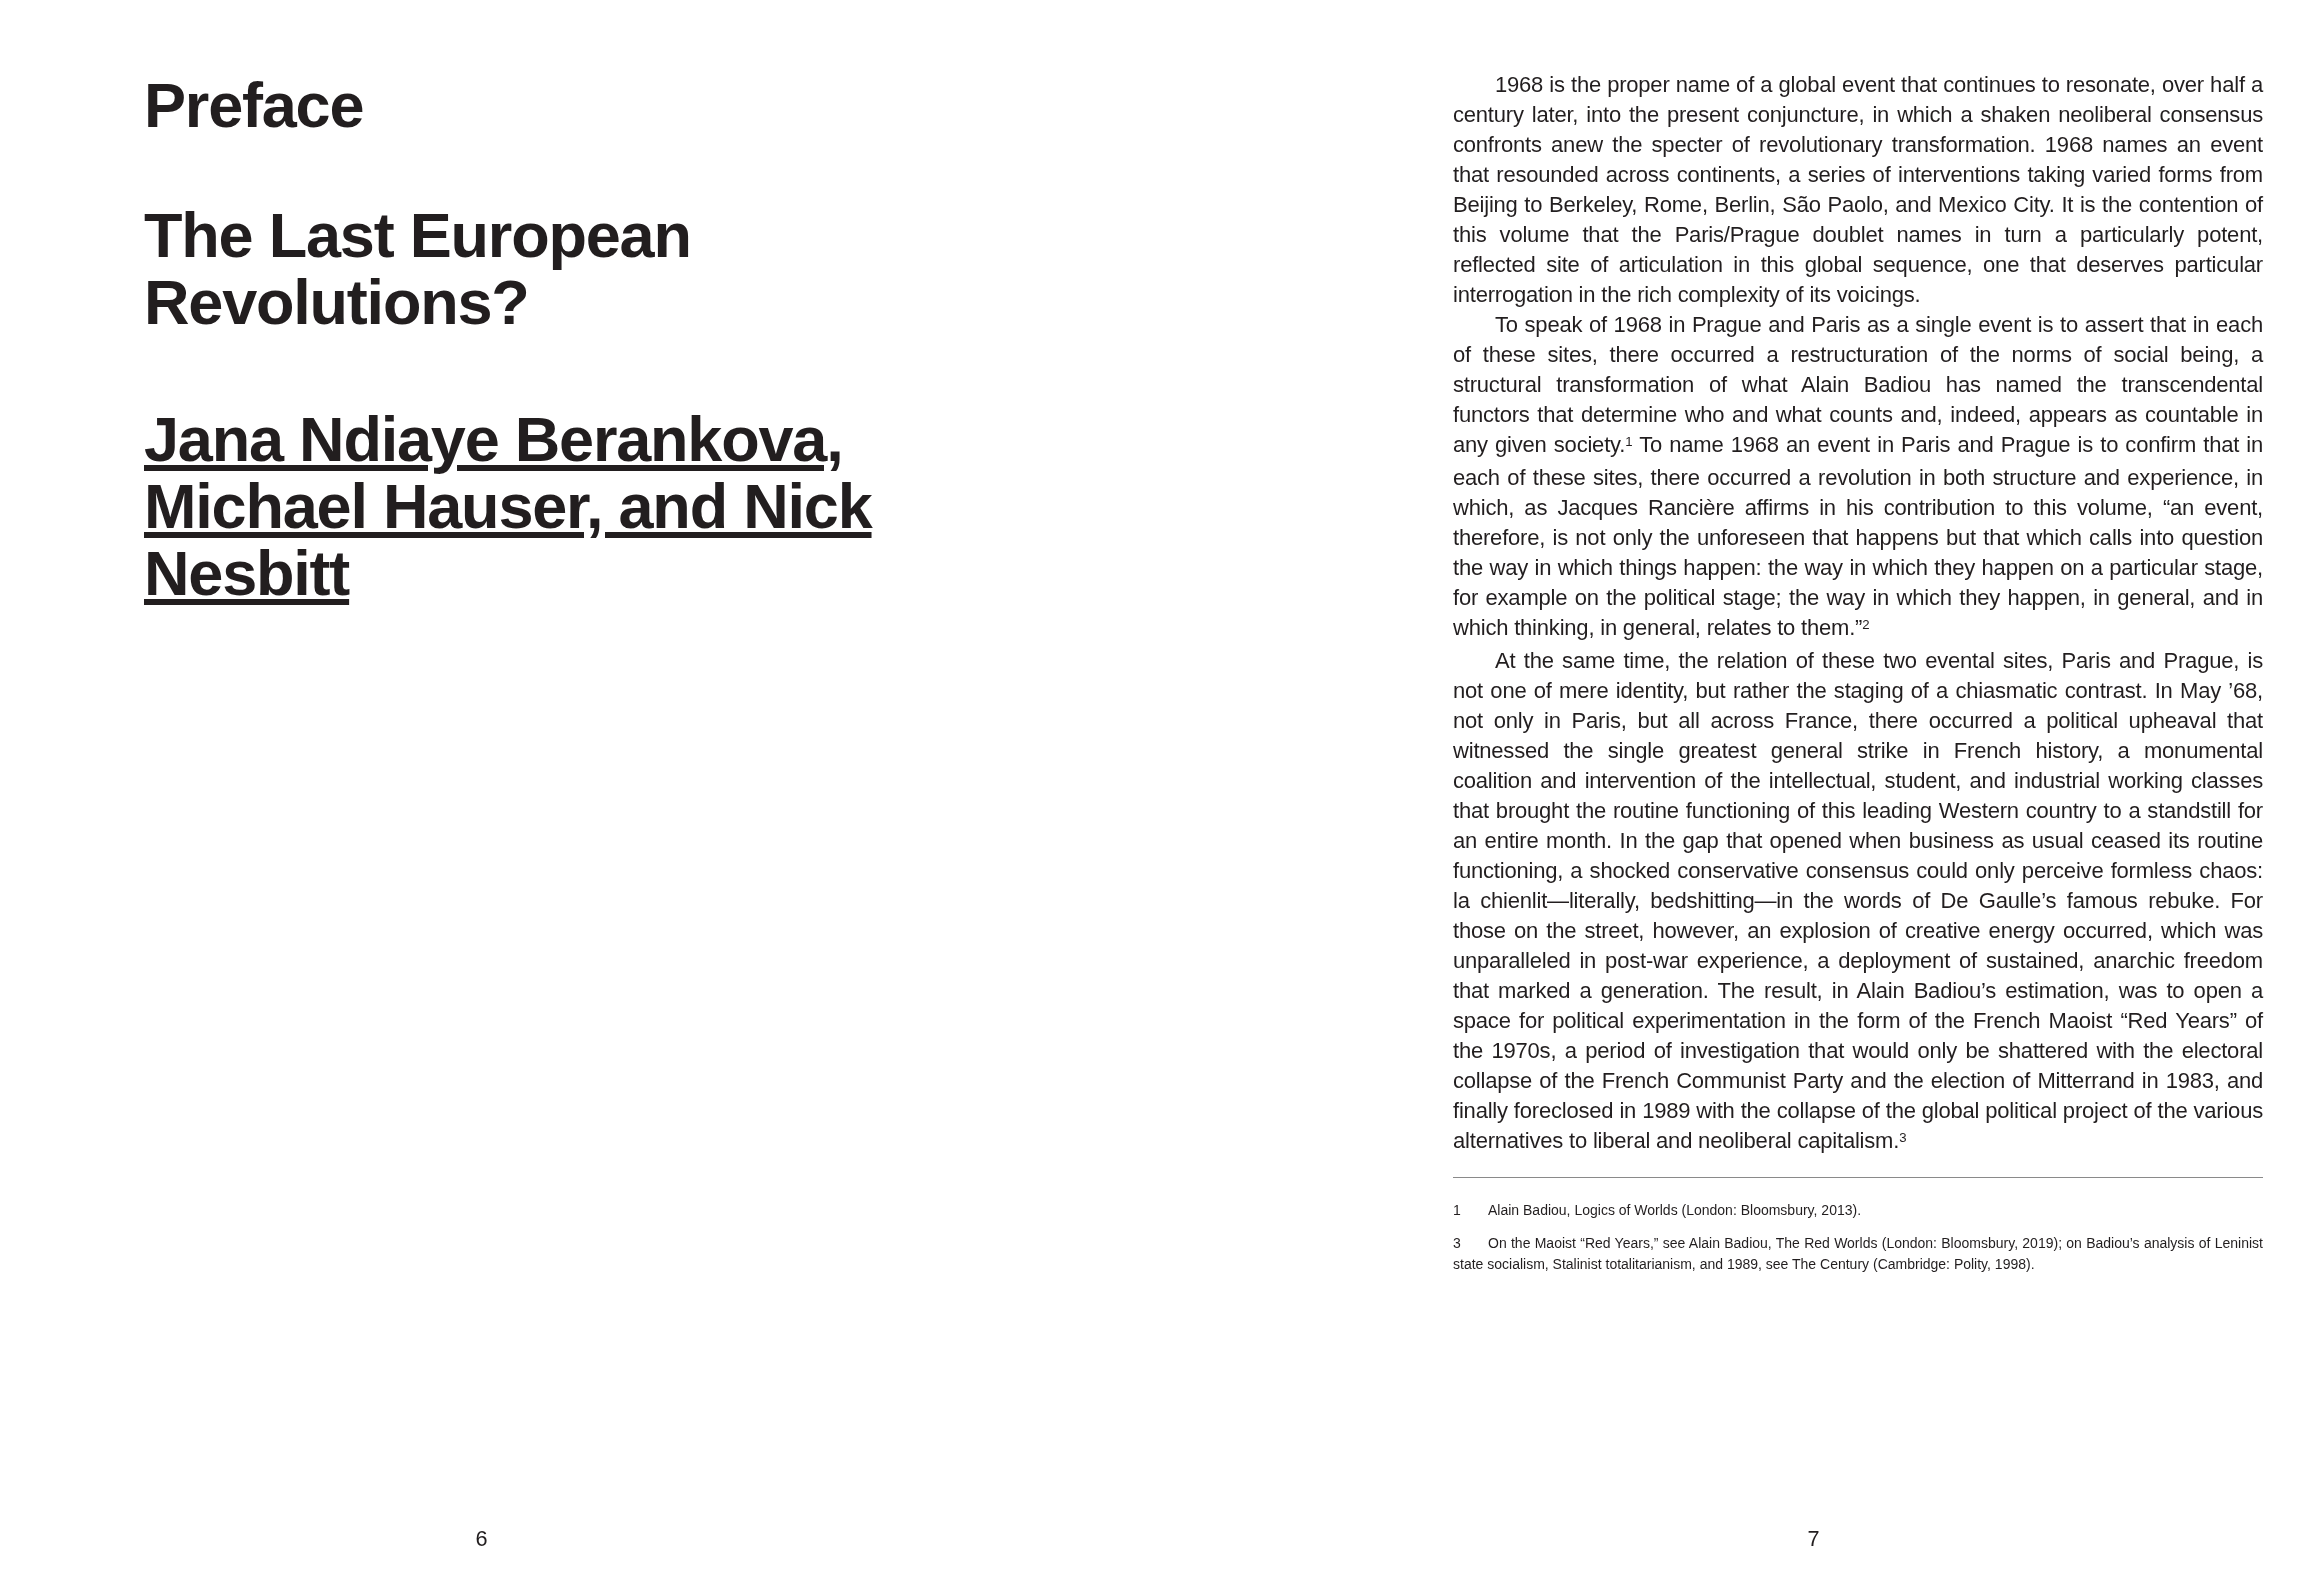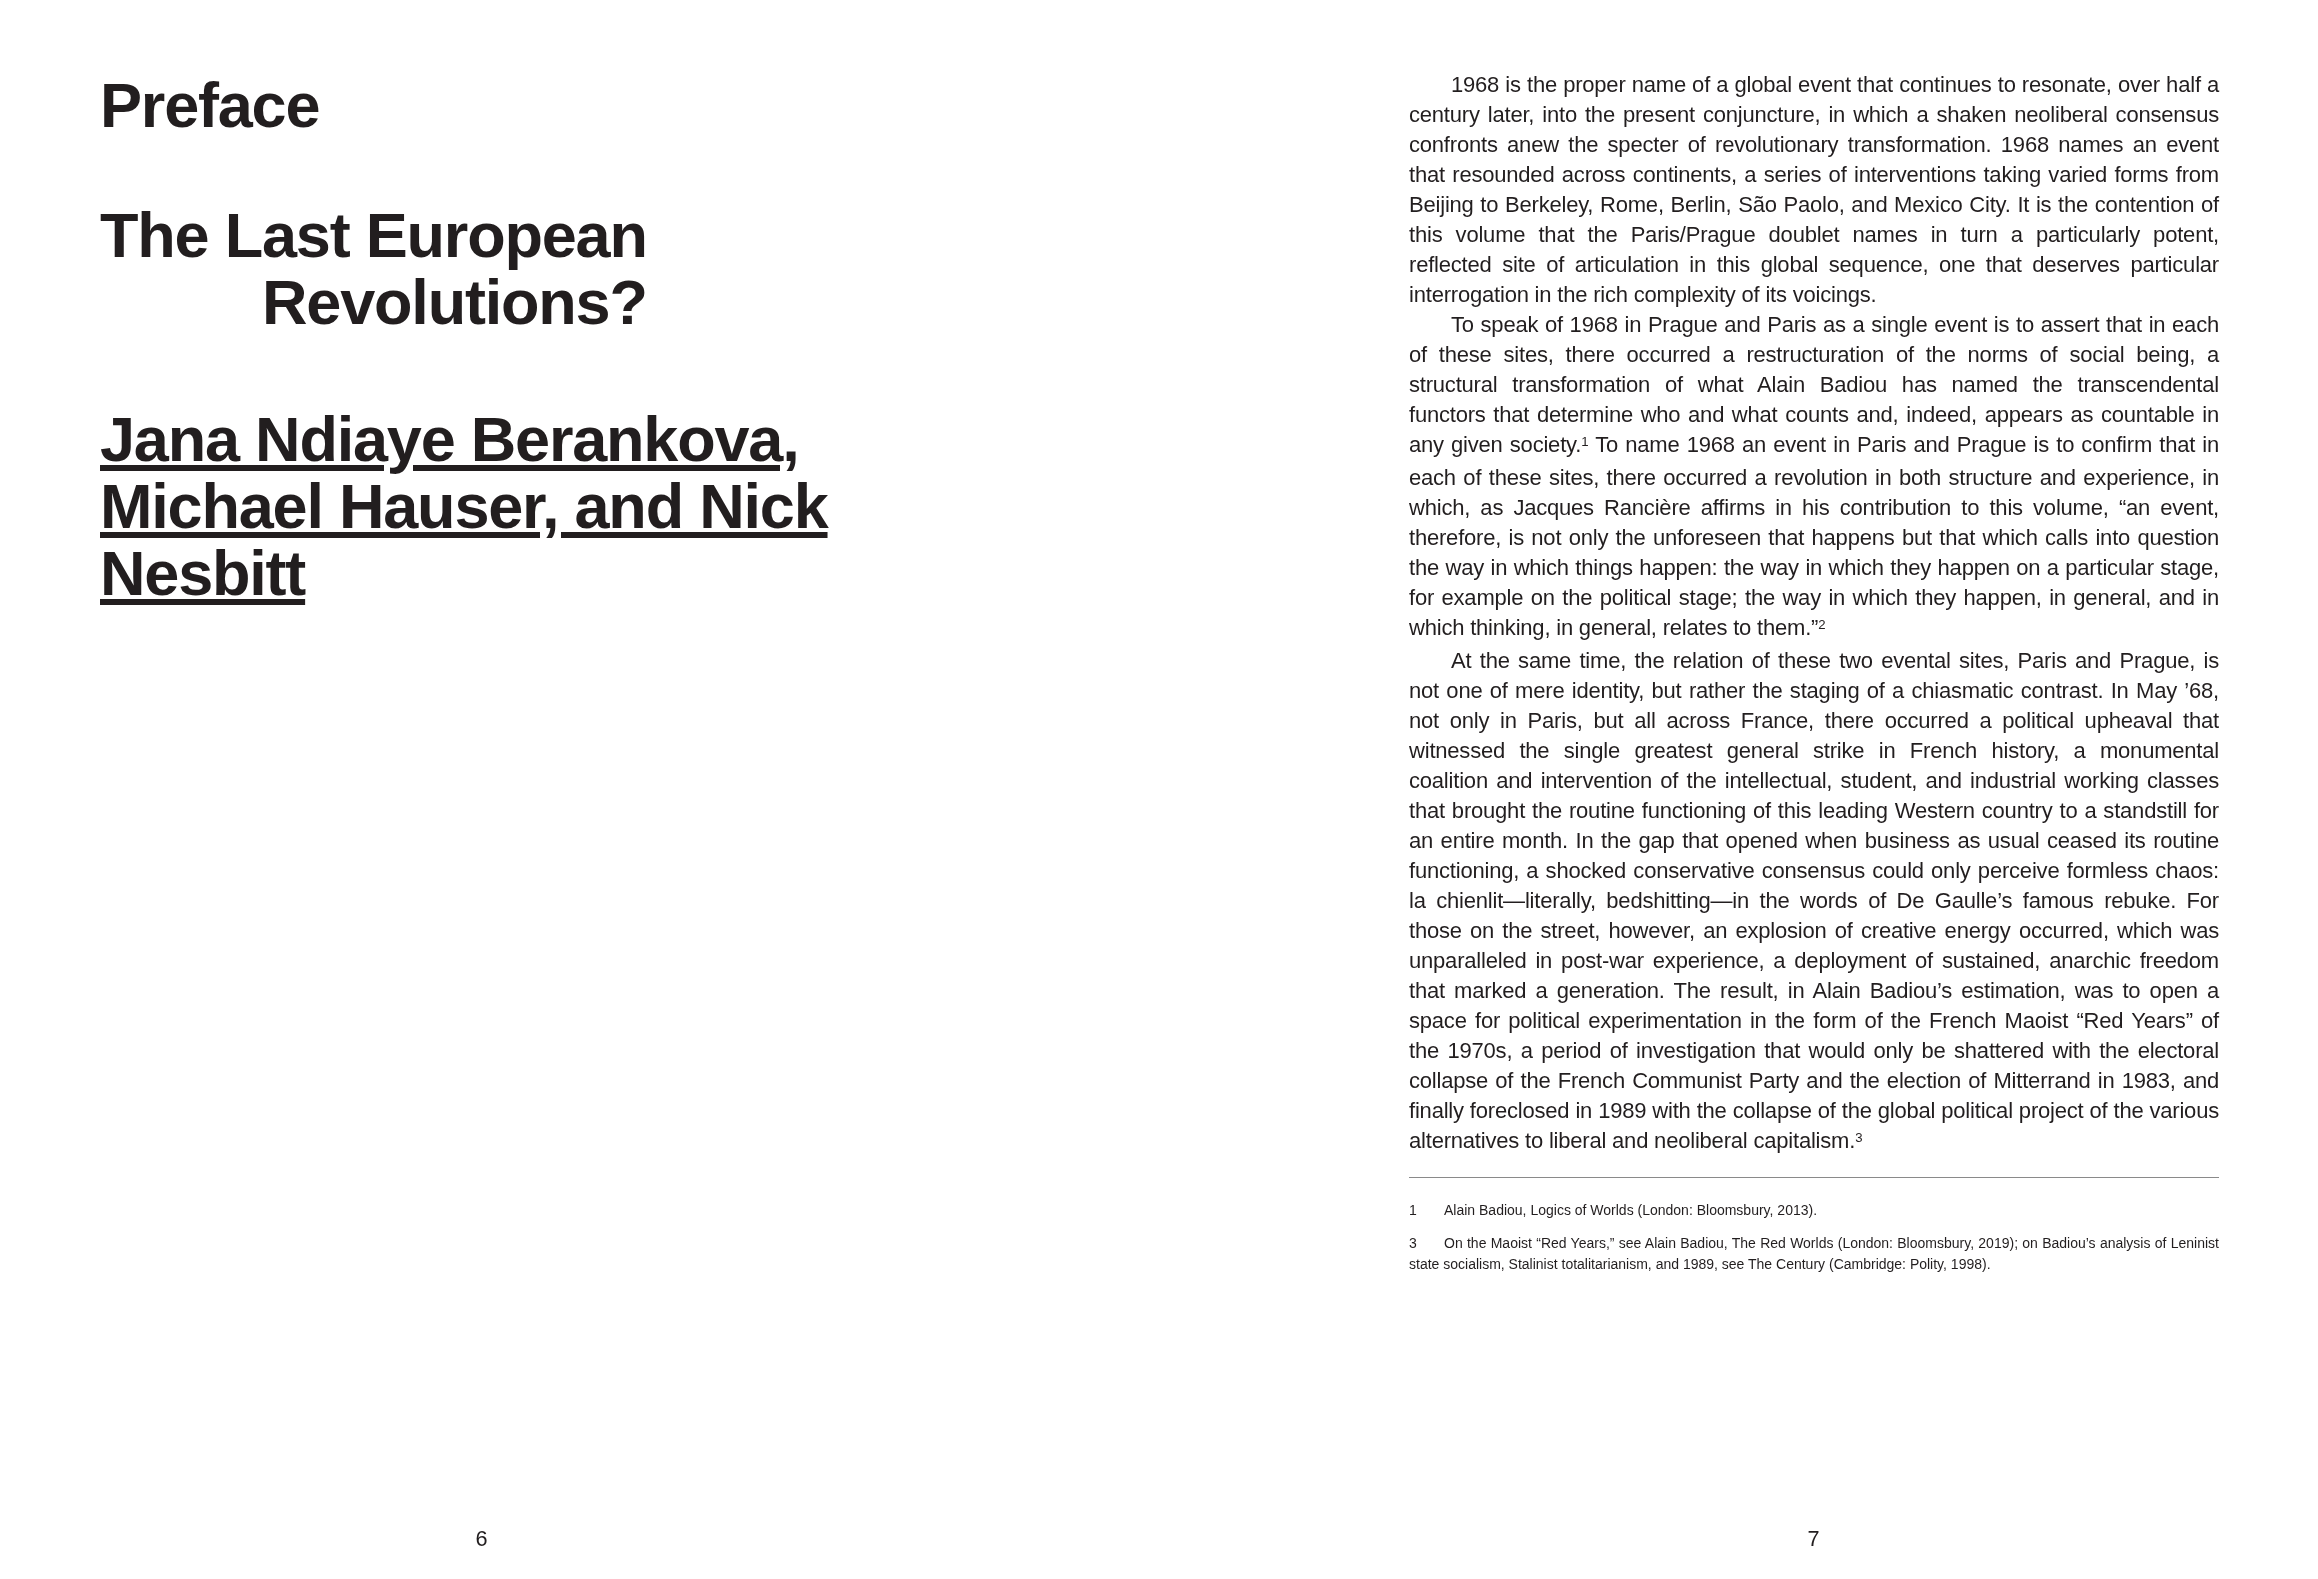--- a/index.html
+++ b/index.html
@@ -7,37 +7,38 @@
     width: 2319px; height: 1579px;
     background: #ffffff;
     color: #221e1f;
     font-family: "Liberation Sans", sans-serif;
     position: relative;
     overflow: hidden;
   }
   .page {
     position: absolute; top: 0; width: 1159px; height: 1474px;
     background: #ffffff;
+    margin-left: 44px;
   }
   #page-left  { left: 0; }
   #page-right { left: 1159px; }
 
   
   .display-heading {
     position: absolute;
     left: 100px;
     font-size: 63px;
     line-height: 67px;
     font-weight: 700;
     letter-spacing: -1.2px;
     white-space: pre-line;
     color: #221e1f;
   }
   #preface-heading { top: 72px; }
-  #chapter-title   { top: 202px; text-align: right; }
+  #chapter-title   { top: 202px; }
   #author-names    { top: 406px; text-decoration: underline; }
 
   
   .body-column {
     position: absolute;
     left: 250px;            
     top: 70px;
     width: 810px;
   }
   .body-column p {

